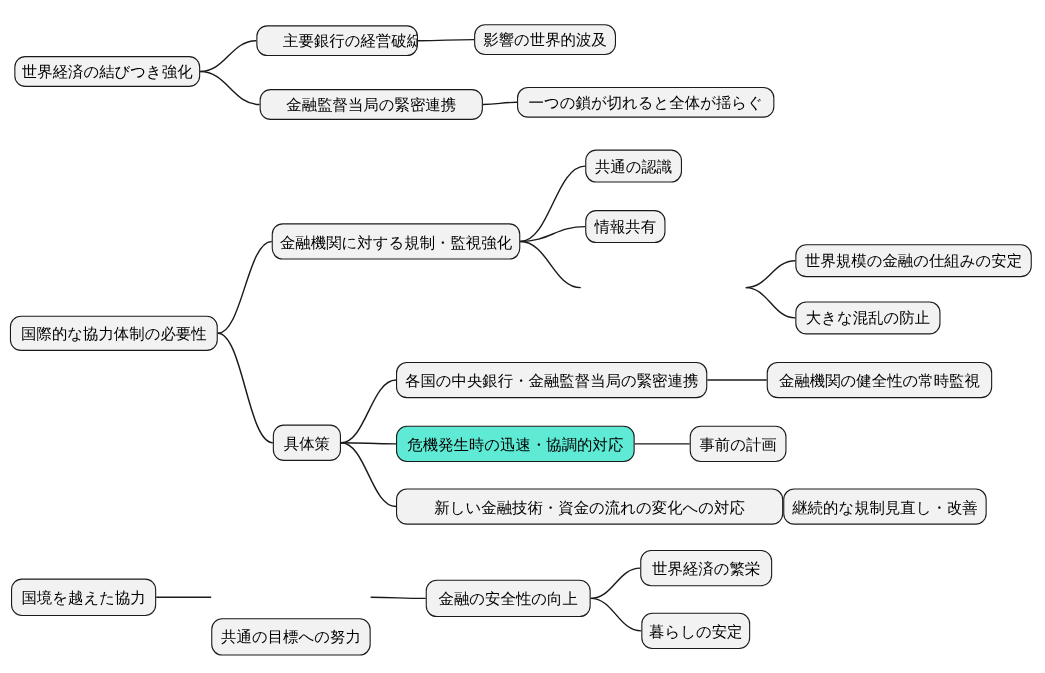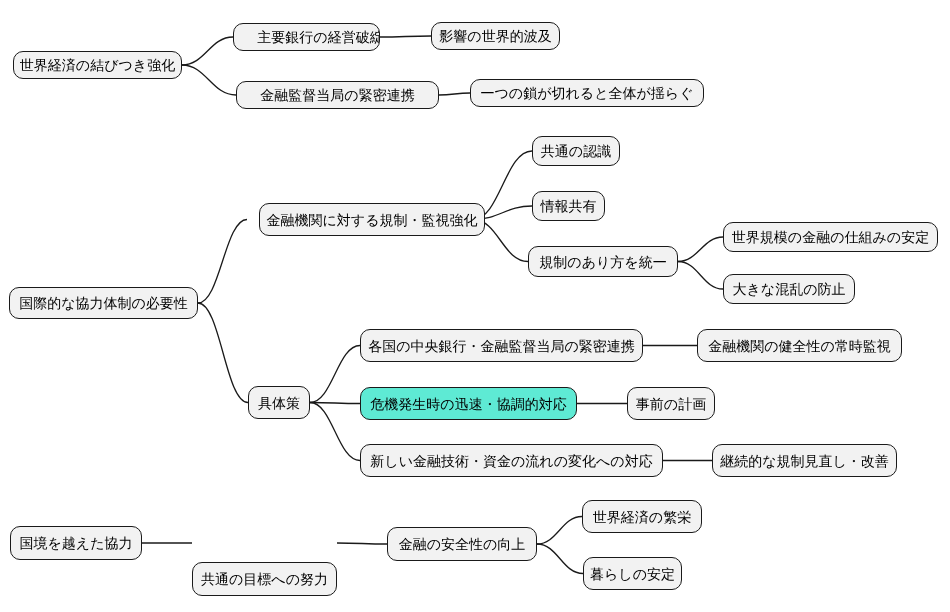--- a/index.html
+++ b/index.html
@@ -65,30 +65,29 @@
       <path d="M 537 544 C 557.25 544, 561.75 516.5, 582 516.5" fill="none" stroke="#1a1a1a" stroke-width="1.3"></path>
       <path d="M 537 544 C 557.7 544, 562.3 573.5, 583 573.5" fill="none" stroke="#1a1a1a" stroke-width="1.3"></path>
     </svg>
 
 <div class="mm-node" style="left: 13px; top: 51px; width: 169px; height: 28px; background: rgb(242, 242, 242); border-color: rgb(26, 26, 26);">世界経済の結びつき強化</div>
     <div class="mm-node" style="left: 233px; top: 23px; width: 147px; height: 28px; background: rgb(242, 242, 242); border-color: rgb(26, 26, 26); padding-left: 28px;">主要銀行の経営破綻</div>
     <div class="mm-node" style="left: 236px; top: 81px; width: 203px; height: 28px; background: rgb(242, 242, 242); border-color: rgb(26, 26, 26);">金融監督当局の緊密連携</div>
     <div class="mm-node" style="left: 431px; top: 22px; width: 129px; height: 28px; background: rgb(242, 242, 242); border-color: rgb(26, 26, 26);">影響の世界的波及</div>
     <div class="mm-node" style="left: 470px; top: 79px; width: 234px; height: 28px; background: rgb(242, 242, 242); border-color: rgb(26, 26, 26);">一つの鎖が切れると全体が揺らぐ</div>
     <div class="mm-node" style="left: 9px; top: 287px; width: 189px; height: 32px; background: rgb(242, 242, 242); border-color: rgb(26, 26, 26);">国際的な協力体制の必要性</div>
-    <div class="mm-node" style="left: 247px; top: 203px; width: 226px; height: 33px; background: rgb(242, 242, 242); border-color: rgb(26, 26, 26); margin-left: 12px;">金融機関に対する規制・監視強化</div>
+    <div class="mm-node" style="left: 247px; top: 203px; width: 226px; height: 33px; background: rgb(242, 242, 242); border-color: rgb(26, 26, 26);">金融機関に対する規制・監視強化</div>
     <div class="mm-node" style="left: 532px; top: 136px; width: 88px; height: 30px; background: rgb(242, 242, 242); border-color: rgb(26, 26, 26);">共通の認識</div>
     <div class="mm-node" style="left: 532px; top: 191px; width: 73px; height: 30px; background: rgb(242, 242, 242); border-color: rgb(26, 26, 26);">情報共有</div>
-    <div class="mm-node" style="left: 528px; top: 246px; width: 150px; height: 31px; background: rgb(242, 242, 242); border-color: rgb(26, 26, 26);">規制のあり方を統一</div>
     <div class="mm-node" style="left: 723px; top: 222px; width: 215px; height: 30px; background: rgb(242, 242, 242); border-color: rgb(26, 26, 26);">世界規模の金融の仕組みの安定</div>
     <div class="mm-node" style="left: 723px; top: 274px; width: 132px; height: 30px; background: rgb(242, 242, 242); border-color: rgb(26, 26, 26);">大きな混乱の防止</div>
     <div class="mm-node" style="left: 248px; top: 386px; width: 62px; height: 33px; background: rgb(242, 242, 242); border-color: rgb(26, 26, 26);">具体策</div>
     <div class="mm-node" style="left: 360px; top: 329px; width: 283px; height: 33px; background: rgb(242, 242, 242); border-color: rgb(26, 26, 26);">各国の中央銀行・金融監督当局の緊密連携</div>
     <div class="mm-node" style="left: 360px; top: 387px; width: 217px; height: 33px; background: #5eead4; border-color: rgb(26, 26, 26);">危機発生時の迅速・協調的対応</div>
-    <div class="mm-node" style="left: 360px; top: 444px; width: 303px; height: 33px; background: rgb(242, 242, 242); border-color: rgb(26, 26, 26);">新しい金融技術・資金の流れの変化への対応</div>
+    <div class="mm-node" style="left: 360px; top: 444px; width: 352px; height: 33px; background: rgb(242, 242, 242); border-color: rgb(26, 26, 26);">新しい金融技術・資金の流れの変化への対応</div>
     <div class="mm-node" style="left: 697px; top: 329px; width: 205px; height: 33px; background: rgb(242, 242, 242); border-color: rgb(26, 26, 26);">金融機関の健全性の常時監視</div>
     <div class="mm-node" style="left: 627px; top: 387px; width: 88px; height: 33px; background: rgb(242, 242, 242); border-color: rgb(26, 26, 26);">事前の計画</div>
     <div class="mm-node" style="left: 712px; top: 444px; width: 185px; height: 33px; background: rgb(242, 242, 242); border-color: rgb(26, 26, 26);">継続的な規制見直し・改善</div>
     <div class="mm-node" style="left: 10px; top: 526px; width: 132px; height: 34px; background: rgb(242, 242, 242); border-color: rgb(26, 26, 26);">国境を越えた協力</div>
     <div class="mm-node" style="left: 192px; top: 526px; width: 145px; height: 34px; background: rgb(242, 242, 242); border-color: rgb(26, 26, 26); margin-top: 36px;">共通の目標への努力</div>
     <div class="mm-node" style="left: 582px; top: 500px; width: 120px; height: 33px; background: rgb(242, 242, 242); border-color: rgb(26, 26, 26);">世界経済の繁栄</div>
     <div class="mm-node" style="left: 387px; top: 527px; width: 150px; height: 34px; background: rgb(242, 242, 242); border-color: rgb(26, 26, 26);">金融の安全性の向上</div>
     <div class="mm-node" style="left: 583px; top: 557px; width: 99px; height: 33px; background: rgb(242, 242, 242); border-color: rgb(26, 26, 26);">暮らしの安定</div>
   </div>
 

